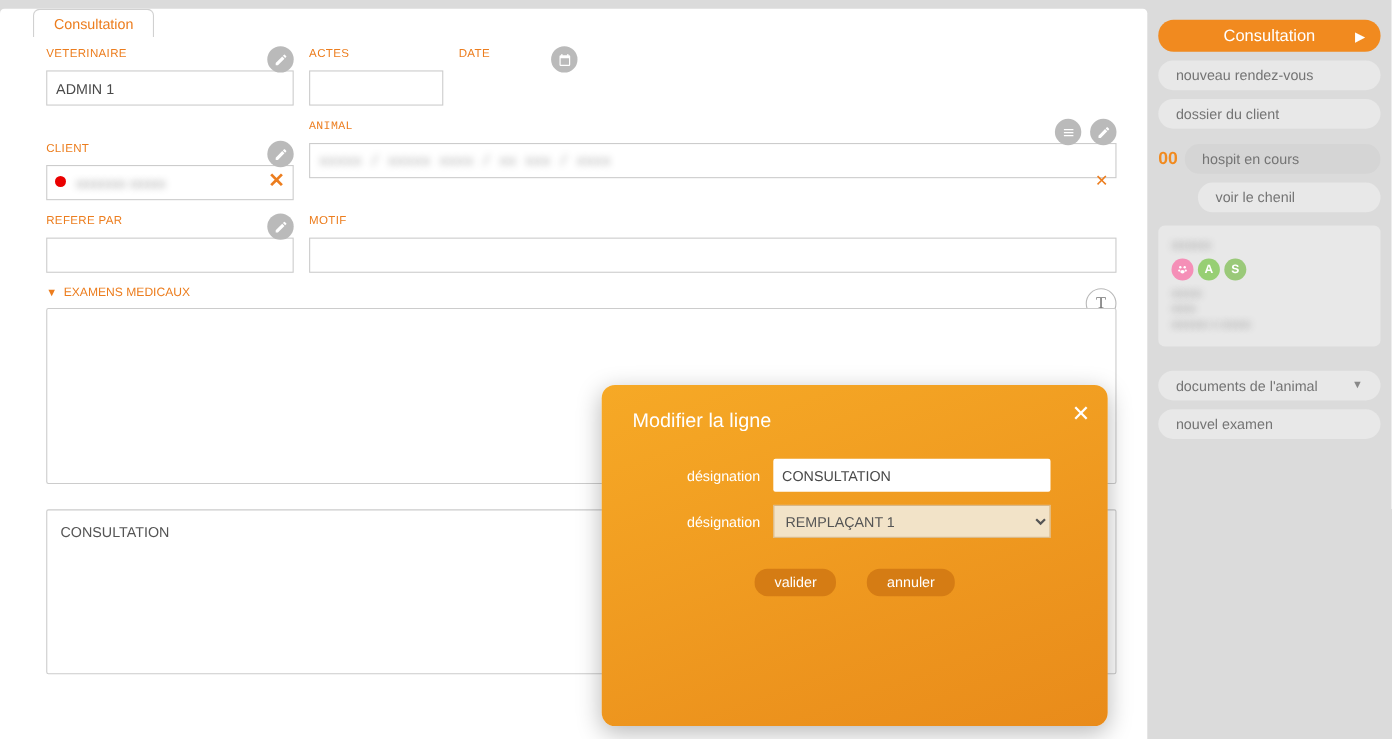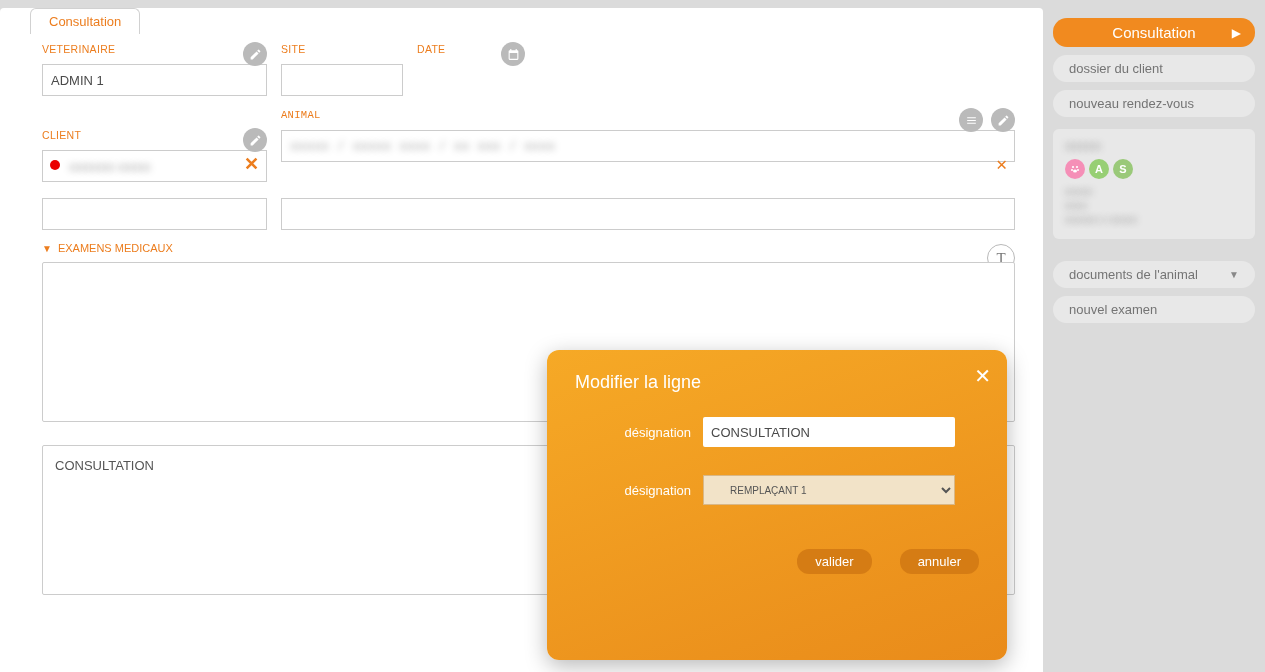--- a/index.html
+++ b/index.html
@@ -186,44 +186,44 @@
     color: #fff;
     padding: 22px 28px 18px 28px;
   }
   .modal-title { font-size: 18px; font-weight: normal; margin-bottom: 24px; }
   .modal-close {
     position: absolute; right: 16px; top: 14px;
     font-size: 20px; cursor: pointer; color: #fff;
   }
   .modal-row {
     display: flex; align-items: center;
-    margin-bottom: 28px;
+    margin-bottom: 12px;
   }
   .modal-label {
     width: 128px; text-align: right; padding-right: 12px;
     font-size: 13px;
   }
   .modal-input {
     border: none; border-radius: 2px;
     height: 30px; padding: 4px 8px;
     font-size: 13px; color: #4a4a4a; background: #fff;
   }
   .modal-input.designation { width: 252px; }
   .modal-input.qty { width: 60px; }
   .modal-input.comments { width: 252px; }
   .modal-select {
     width: 252px; height: 30px;
     border: 1px solid #d9b786;
     background: #f2e3c8;
-    font-size: 10px; color: #555;
-    padding: 0 22px;
+    font-size: 13px; color: #555;
+    padding: 0 6px;
   }
   .modal-buttons {
-    display: flex; justify-content: flex-end; gap: 28px;
-    margin-top: 44px;
+    display: flex; justify-content: center; gap: 28px;
+    margin-top: 28px;
   }
   .modal-btn {
     background: #d57c14;
     border: none; border-radius: 12px;
     color: #fff; padding: 5px 18px;
     font-size: 13px; cursor: pointer;
   }
 </style>
 </head>
 <body>
@@ -242,21 +242,21 @@
           <span class="icon-circle field-action">
             <svg viewBox="0 0 24 24">
                 <path d="M3 17.25V21h3.75l11-11-3.75-3.75-11 11zM20.71 7.04a1 1 0 0 0 0-1.41l-2.34-2.34a1 1 0 0 0-1.41 0l-1.83 1.83 3.75 3.75 1.83-1.83z"></path>
               </svg>
           </span>
         </div>
         <input class="input" value="ADMIN 1" style="">
       </div>
       <div class="field w-site">
         <div class="field-label-row">
-          <span class="label">SITE</span>
+          <span class="label">ACTES</span>
         </div>
         <input class="input" value="" style="">
       </div>
       <div class="field w-date">
         <div class="field-label-row">
           <span class="label">DATE</span>
           <span class="icon-circle field-action">
             <svg viewBox="0 0 24 24">
                 <path d="M19 4h-1V2h-2v2H8V2H6v2H5a2 2 0 0 0-2 2v14a2 2 0 0 0 2 2h14a2 2 0 0 0 2-2V6a2 2 0 0 0-2-2zm0 16H5V9h14v11z"></path>
               </svg>
@@ -297,23 +297,34 @@
         </div>
         <div class="input with-clear" style="display:flex;align-items:center;">
           <span class="blurred-text">xxxxx / xxxxx xxxx / xx xxx / xxxx</span>
         </div>
         <span class="clear-x">✕</span>
       </div>
     </div>
 
     <div class="row">
       <div class="field w-refere">
+        <div class="field-label-row">
+          <span class="label">REFERE PAR</span>
+          <span class="icon-circle field-action">
+            <svg viewBox="0 0 24 24">
+                <path d="M3 17.25V21h3.75l11-11-3.75-3.75-11 11zM20.71 7.04a1 1 0 0 0 0-1.41l-2.34-2.34a1 1 0 0 0-1.41 0l-1.83 1.83 3.75 3.75 1.83-1.83z"></path>
+              </svg>
+          </span>
+        </div>
         <input class="input" value="" style="">
       </div>
       <div class="field w-motif">
+        <div class="field-label-row">
+          <span class="label">MOTIF</span>
+        </div>
         <input class="input" value="" style="">
       </div>
     </div>
 
     <div class="section-header">
       <span class="tri">▼</span>
       <span>EXAMENS MEDICAUX</span>
     </div>
     <div class="textarea-wrap">
       <div class="text-mode-btn">T</div>
@@ -325,23 +336,28 @@
     </div>
 
   </div>
 </div>
 
 <div class="sidebar">
   <button class="pill primary">
     <span>Consultation</span>
     <span class="chev">▶</span>
   </button>
+  <button class="pill">nouveau rendez-vous</button>
   <button class="pill">dossier du client</button>
-  <button class="pill">nouveau rendez-vous</button>
-
+
+  <div class="hospit-row">
+    <span class="hospit-count">00</span>
+    <button class="pill light" style="flex:1">hospit en cours</button>
+  </div>
+  <button class="pill" style="margin-left:36px">voir le chenil</button>
 
   <div class="patient-card">
     <div class="name blurred-text">xxxxxx</div>
     <div class="badge-row">
       <span class="round-badge paw">
         <svg viewBox="0 0 24 24" width="12" height="12" fill="#fff">
             <circle cx="8" cy="8" r="2.2"></circle>
             <circle cx="16" cy="8" r="2.2"></circle>
             <circle cx="6" cy="14" r="2"></circle>
             <circle cx="18" cy="14" r="2"></circle>

